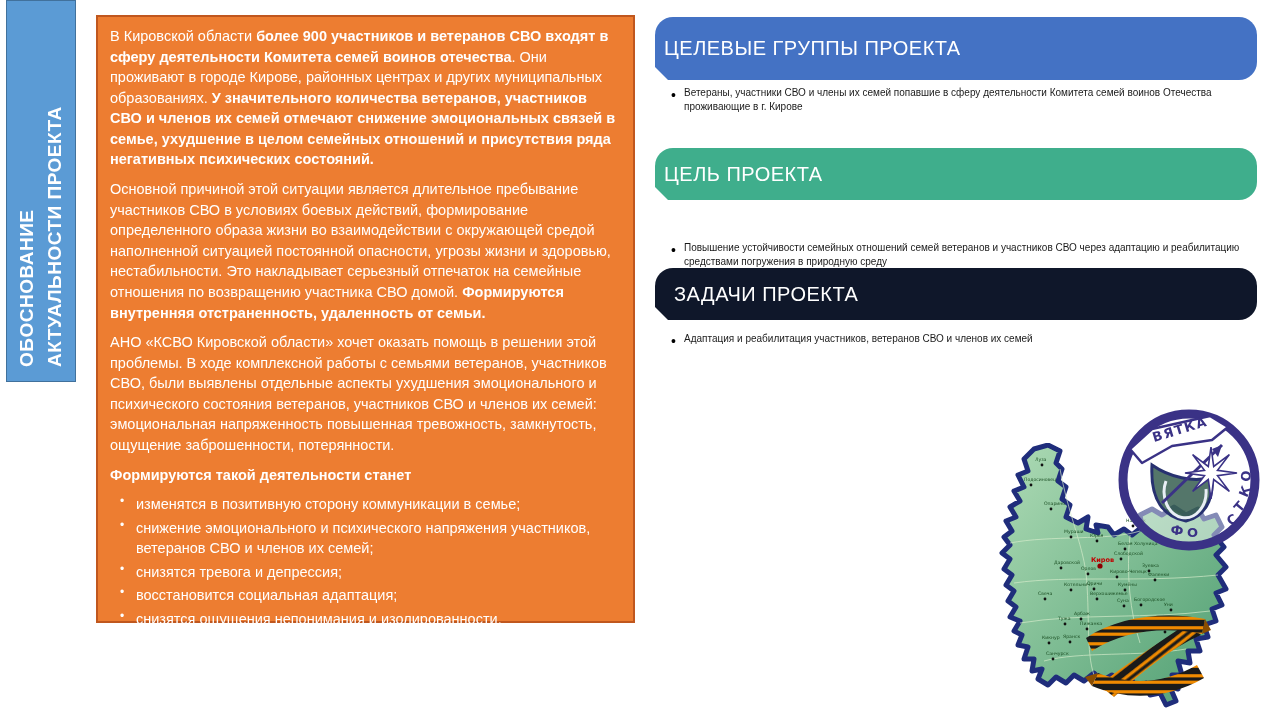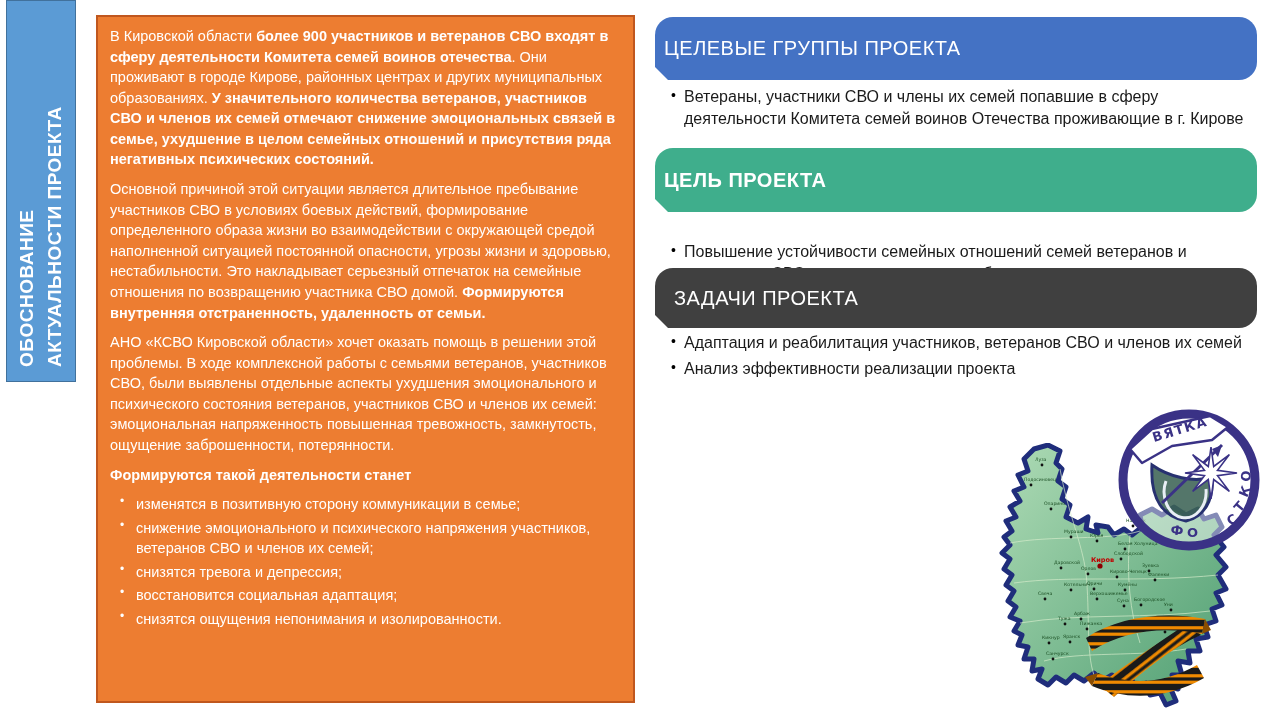--- a/index.html
+++ b/index.html
@@ -6,34 +6,34 @@
   body{width:1280px;height:720px;background:#ffffff;font-family:"Liberation Sans",sans-serif;overflow:hidden;}
   #slide{position:absolute;left:0;top:0;width:1280px;height:720px;background:#fff;}
 
   
   .left-tab{position:absolute;left:6px;top:0;width:70px;height:382px;background:#5B9BD5;border:1px solid #41719C;box-sizing:border-box;}
   .left-tab .rot{position:absolute;left:0;top:380px;width:380px;height:68px;transform:rotate(-90deg);transform-origin:0 0;
     display:flex;flex-direction:column;justify-content:center;padding-left:14px;box-sizing:border-box;}
   .left-tab .rot div{color:#fff;font-weight:bold;font-size:19px;line-height:1.45;letter-spacing:.5px;white-space:nowrap;}
 
   
-  .orange-panel{position:absolute;left:96px;top:15px;width:539px;height:688px;background:#ED7D31;border:2px solid #C0571E;
+  .orange-panel{position:absolute;left:96px;top:15px;width:539px;height:608px;background:#ED7D31;border:2px solid #C0571E;
     box-sizing:border-box;padding:9px 12px 6px 12px;color:#fff;}
   .orange-panel p{margin:0 0 9px 0;font-size:14.5px;line-height:1.42;}
   .orange-panel b{font-weight:bold;}
   .orange-panel ul{margin:2px 0 0 0;padding:0 0 0 8px;list-style:none;}
   .orange-panel li{position:relative;padding-left:18px;font-size:14.5px;line-height:1.42;margin-bottom:3px;}
   .orange-panel li::before{content:"•";position:absolute;left:2px;top:-1px;font-size:12px;}
 
   
   .section-header{position:absolute;left:655px;width:602px;border-radius:18px;border-bottom-left-radius:0;color:#fff;
     display:flex;align-items:center;padding-left:9px;box-sizing:border-box;font-size:20px;letter-spacing:.5px;}
   .section-header .snip{position:absolute;left:0;bottom:0;width:0;height:0;border-left:13px solid #fff;border-top:13px solid transparent;}
   .rbullets{position:absolute;left:655px;width:602px;}
-  .rbullets .rli{position:relative;padding-left:29px;font-size:16px;line-height:1.38;color:#1a1a1a;margin-bottom:4px;}
+  .rbullets .rli{position:relative;padding-left:29px;font-size:10px;line-height:1.38;color:#1a1a1a;margin-bottom:4px;}
   .rbullets .rli::before{content:"•";position:absolute;left:16px;top:0;font-size:14px;color:#000;}
 
   
   .map-wrap{position:absolute;left:986px;top:443px;width:248px;height:272px;}
   .stamp-wrap{position:absolute;left:1114px;top:405px;width:150px;height:150px;}
   .ribbon-wrap{position:absolute;left:1083px;top:607px;width:128px;height:97px;}
   .maplabel{font-family:"DejaVu Sans",sans-serif;font-size:4.6px;fill:#1c4f24;}
   .maplabel.main{font-size:6.5px;font-weight:bold;fill:#C00000;}
   .stamp-letter{font-family:"DejaVu Sans",sans-serif;font-weight:bold;font-size:13px;fill:#3A3286;}
 </style>
@@ -64,35 +64,34 @@
   </div>
 
   <div class="section-header" style="top: 17px; height: 63px; background: rgb(68, 114, 196);">
     <span>ЦЕЛЕВЫЕ  ГРУППЫ  ПРОЕКТА</span>
     <i class="snip"></i>
   </div>
   <div class="rbullets" style="top:86px;">
     <div class="rli">Ветераны, участники СВО и члены их семей попавшие в сферу деятельности Комитета семей воинов Отечества проживающие в  г. Кирове</div>
   </div>
 
-  <div class="section-header" style="top: 148px; height: 64px; background: rgb(63, 174, 140); font-weight: bold;">
+  <div class="section-header" style="top: 148px; height: 52px; background: rgb(63, 174, 140);">
     <span>ЦЕЛЬ ПРОЕКТА</span>
     <i class="snip"></i>
   </div>
   <div class="rbullets" style="top:205px;margin-top:36px;">
     <div class="rli">Повышение устойчивости семейных отношений семей ветеранов и  участников СВО через адаптацию и реабилитацию средствами погружения в  природную среду</div>
   </div>
 
-  <div class="section-header" style="top: 268px; height: 60px; background: #404040; padding-left: 19px;">
+  <div class="section-header" style="top: 268px; height: 52px; background: #0f172a; padding-left: 19px;">
     <span>ЗАДАЧИ ПРОЕКТА</span>
     <i class="snip"></i>
   </div>
   <div class="rbullets" style="top:332px;">
     <div class="rli">Адаптация и реабилитация участников, ветеранов СВО и членов их семей</div>
-    <div class="rli">Анализ эффективности реализации проекта</div>
   </div>
 
   <div class="map-wrap">
     <svg id="mapsvg" width="248" height="272" viewBox="0 0 240 272">
       <defs>
         <linearGradient id="mg" x1="0" y1="0" x2="1" y2="1">
           <stop offset="0" stop-color="#AEDBB5"></stop>
             <stop offset="1" stop-color="#4F9E72"></stop>
         </linearGradient>
       </defs>

